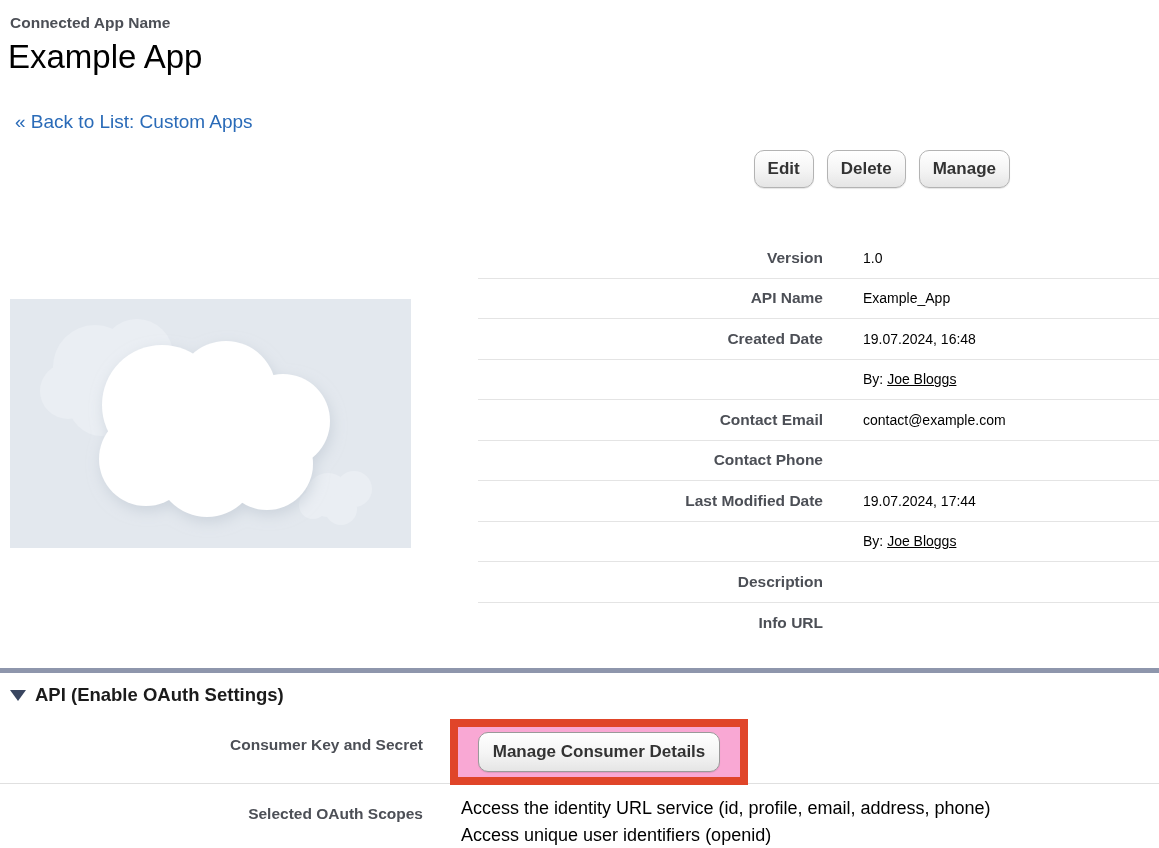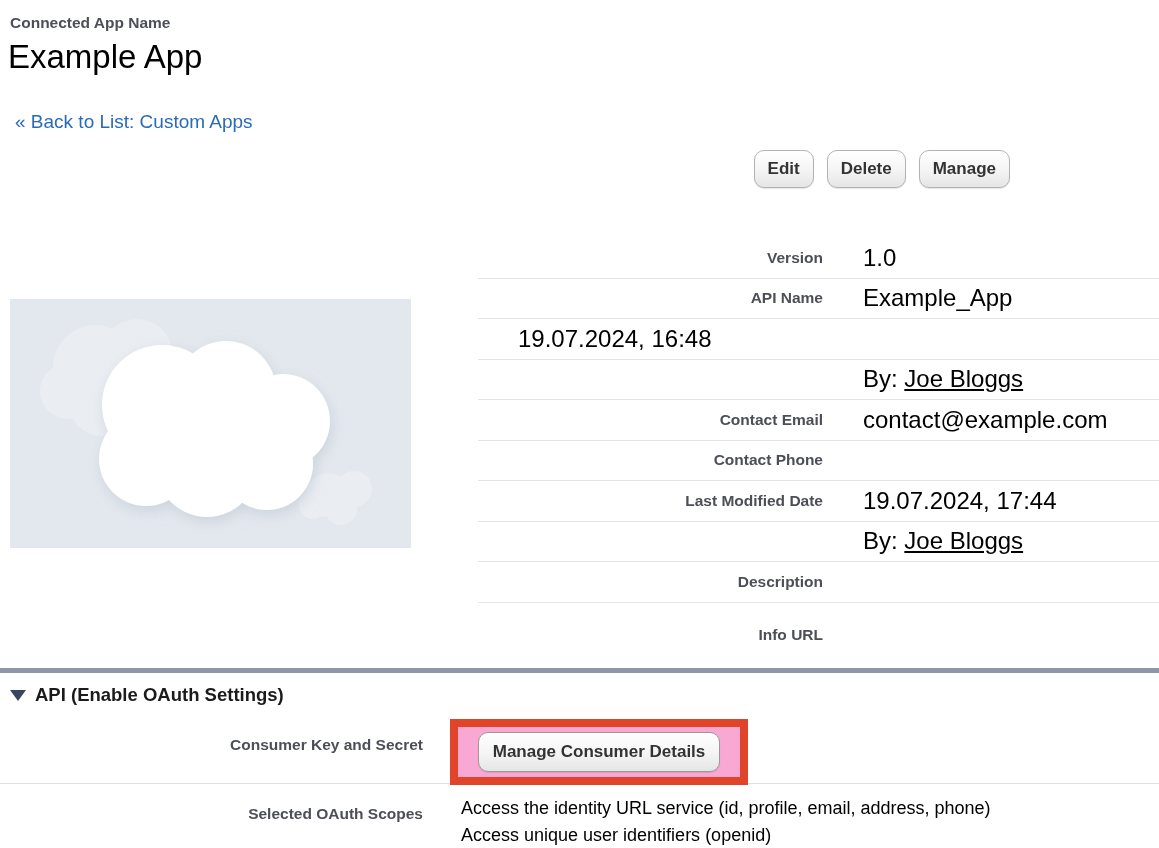--- a/index.html
+++ b/index.html
@@ -46,29 +46,29 @@
   }
   
   .detail-table {
     position:absolute; left:478px; top:238px; width:681px;
   }
   .drow {
     display:flex; align-items:center;
     height:40.5px;
     border-bottom:1px solid #e4e4e4;
   }
-  .drow:last-child { border-bottom:none;margin-top:12px; }
+  .drow:last-child { border-bottom:none; }
   .dlabel {
     width:345px; text-align:right;
     font-size:15.5px; font-weight:bold; color:#4c4f56;
     flex-shrink:0;
   }
   .dvalue {
     margin-left:40px;
-    font-size:24px; color:#000;
+    font-size:14px; color:#000;
     white-space:nowrap;
   }
   .ulink { color:#000; text-decoration:underline; cursor:pointer; }
   
   .section-divider {
     position:absolute; left:0; top:668px;
     width:1159px; height:5px; background:#8e96ac;
   }
   .section-header {
     position:absolute; left:10px; top:684px;
@@ -162,20 +162,21 @@
   <div class="detail-table">
     <div class="drow">
       <div class="dlabel">Version</div>
       <div class="dvalue">1.0</div>
     </div>
     <div class="drow">
       <div class="dlabel">API Name</div>
       <div class="dvalue">Example_App</div>
     </div>
     <div class="drow">
+      <div class="dlabel">Created Date</div>
       <div class="dvalue">19.07.2024, 16:48</div>
     </div>
     <div class="drow">
       <div class="dlabel"></div>
       <div class="dvalue"><span>By: </span><a class="ulink">Joe Bloggs</a></div>
     </div>
     <div class="drow">
       <div class="dlabel">Contact Email</div>
       <div class="dvalue">contact@example.com</div>
     </div>

